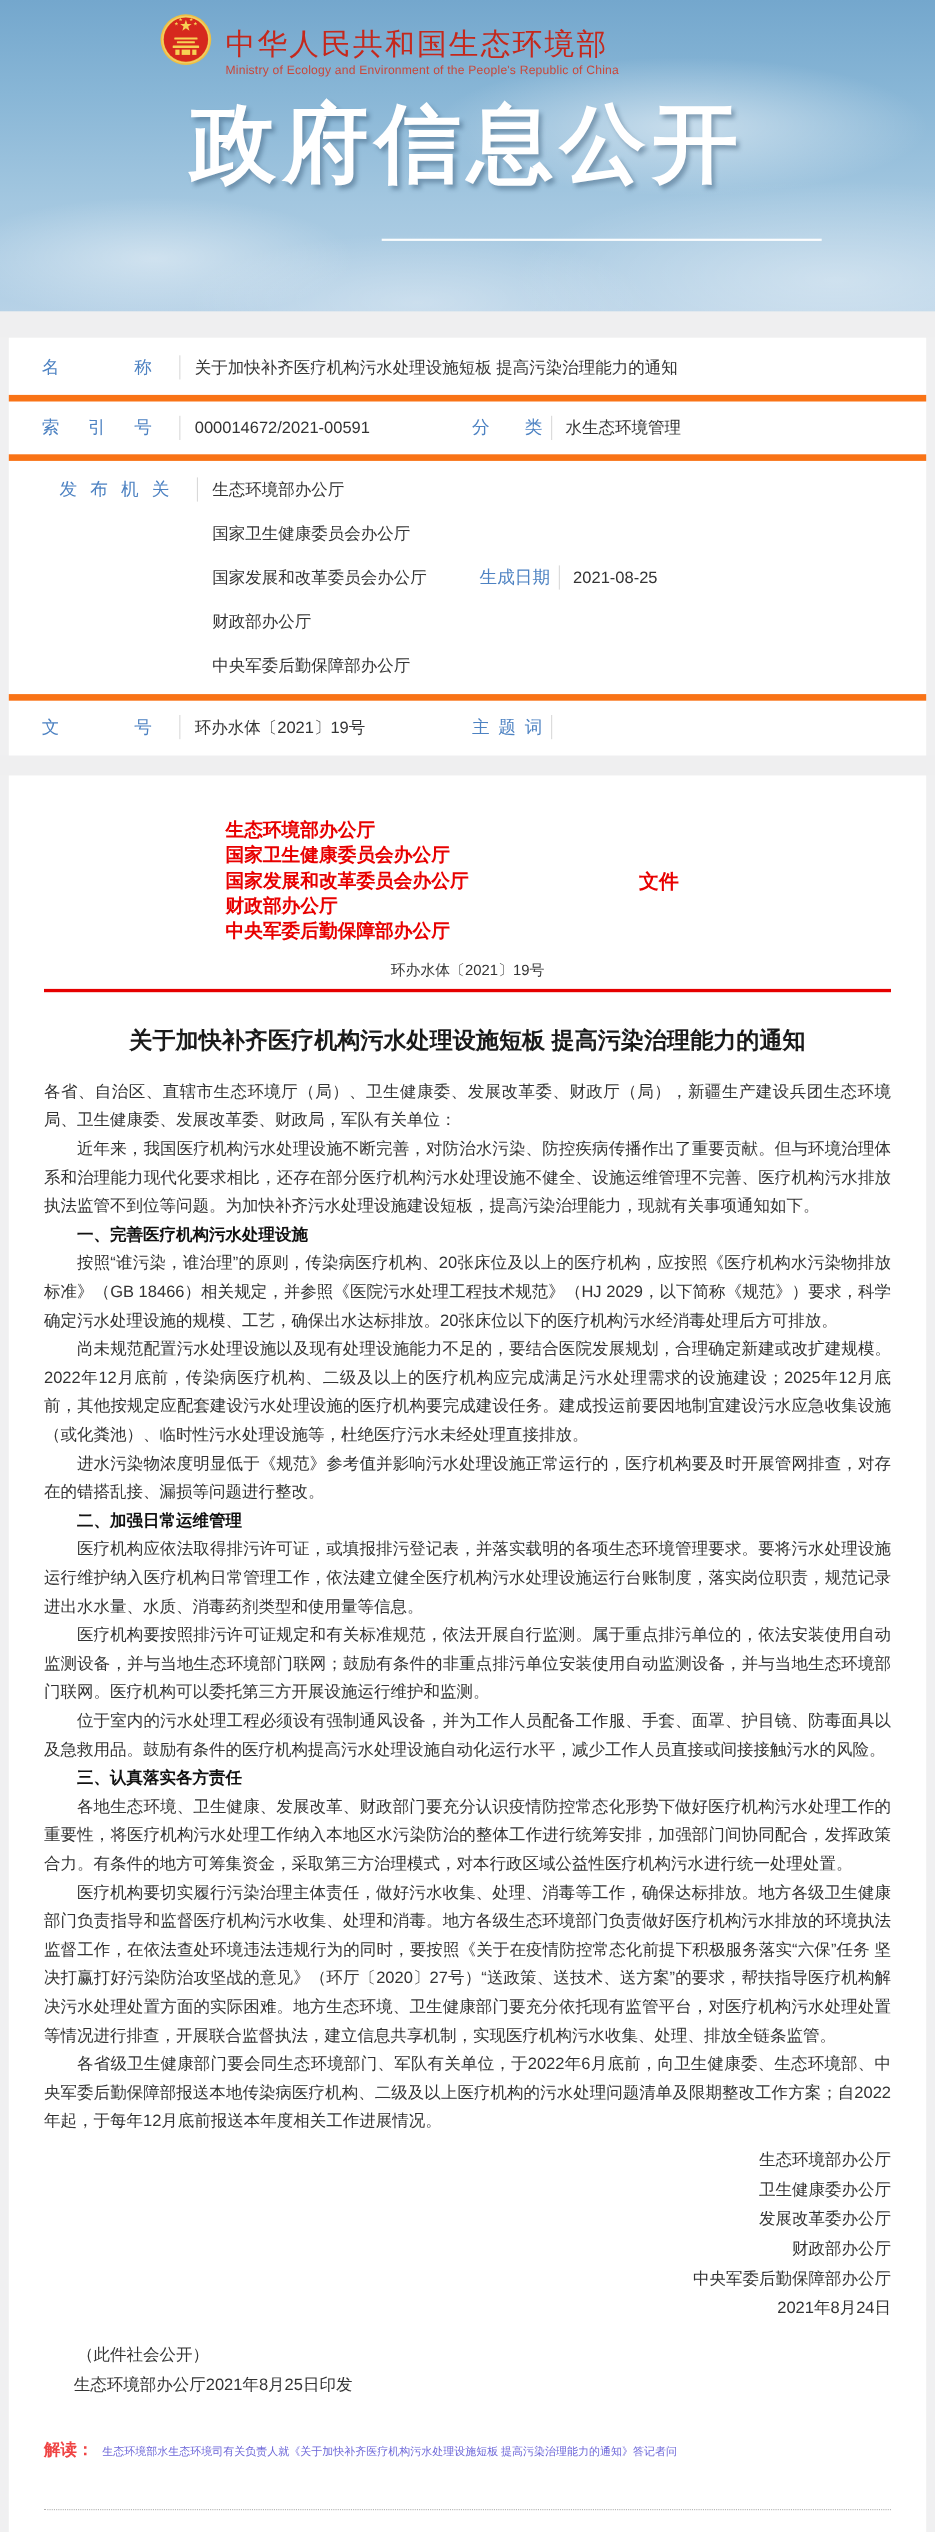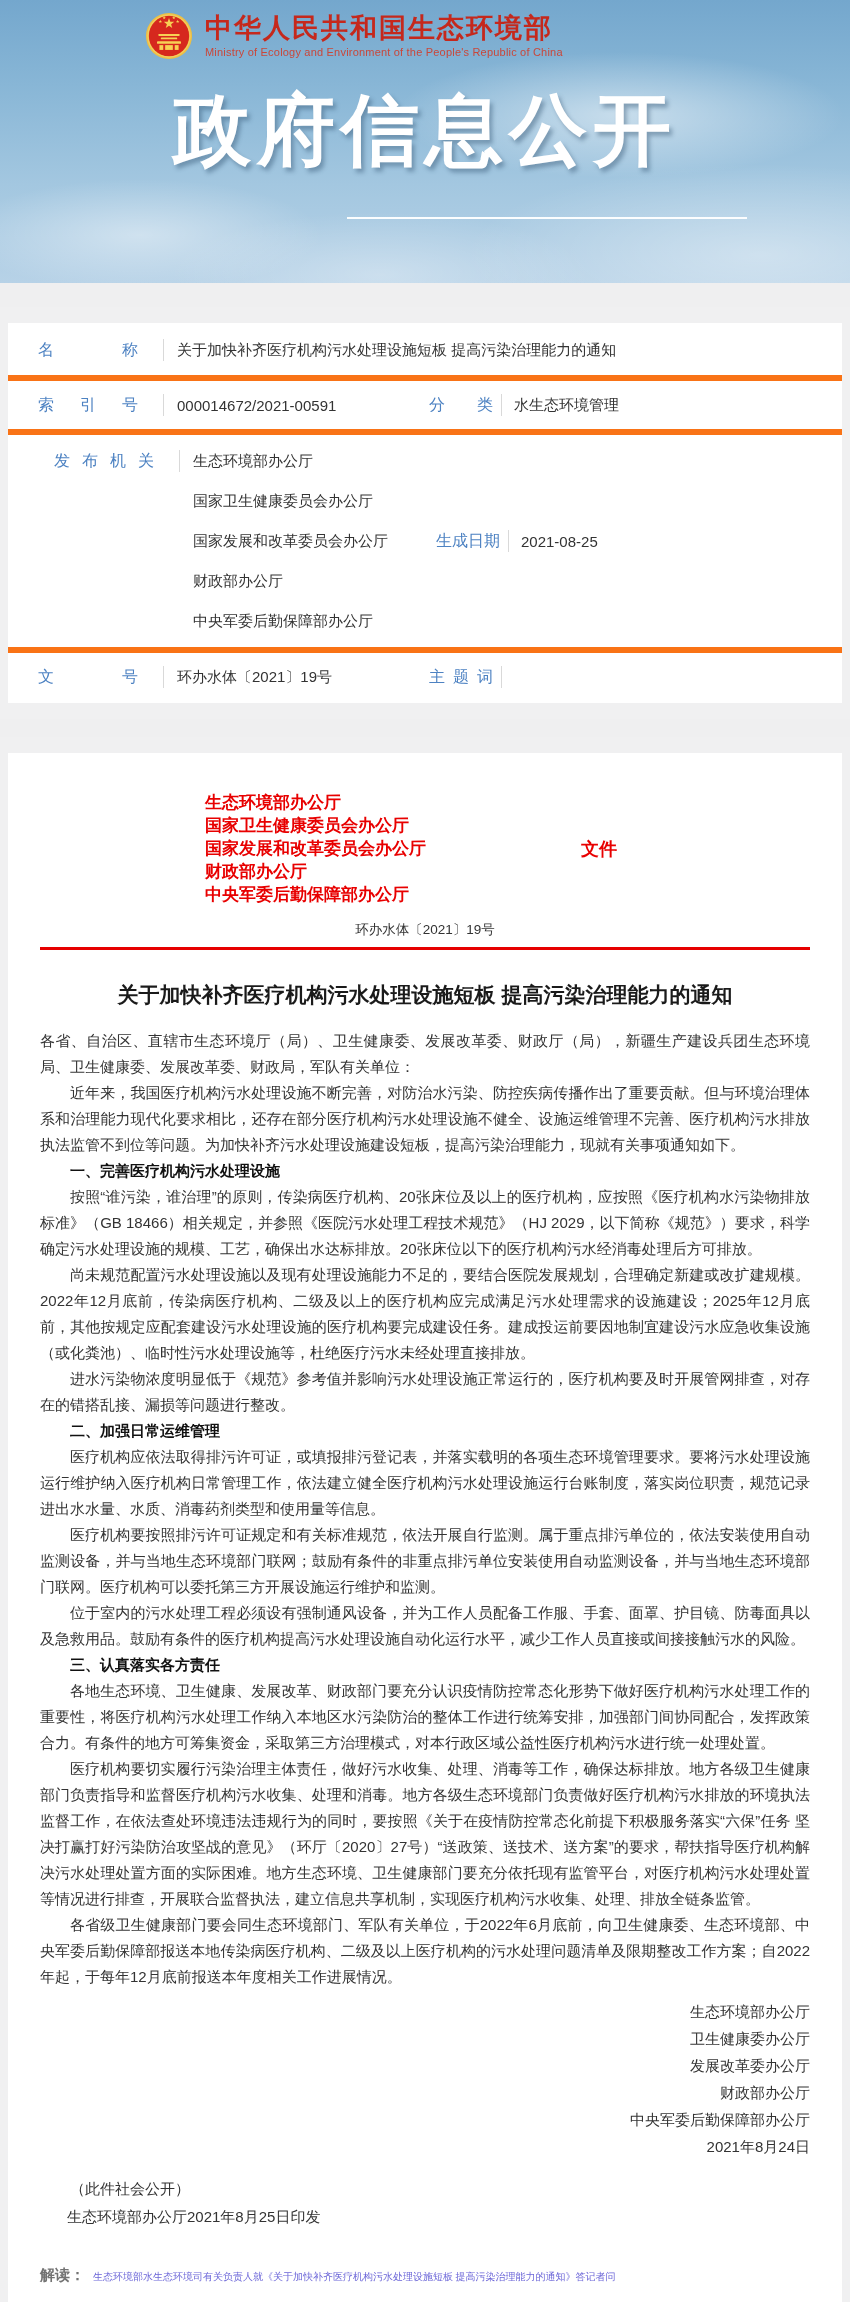--- a/index.html
+++ b/index.html
@@ -15,32 +15,32 @@
     background:
       radial-gradient(ellipse 320px 90px at 620px 115px, rgba(255,255,255,.50), rgba(255,255,255,0) 70%),
       radial-gradient(ellipse 260px 80px at 140px 235px, rgba(255,255,255,.42), rgba(255,255,255,0) 70%),
       radial-gradient(ellipse 420px 130px at 760px 255px, rgba(255,255,255,.38), rgba(255,255,255,0) 70%),
       radial-gradient(ellipse 300px 90px at 380px 275px, rgba(255,255,255,.30), rgba(255,255,255,0) 70%),
       linear-gradient(180deg,#74a7cd 0%,#88b6d6 30%,#a3c7e0 65%,#b7d2e7 100%);
   }
   .logo-row{position:absolute;top:12px;left:145px;display:flex;align-items:flex-start;cursor:pointer;}
   .emblem{width:48px;height:48px;flex-shrink:0;}
   .logo-text{margin-left:12px;}
-  .ministry-cn{font-size:27px;font-weight:bold;color:#c5281c;letter-spacing:2px;line-height:32px;white-space:nowrap;}
+  .ministry-cn{font-size:27px;font-weight:normal;color:#c5281c;letter-spacing:2px;line-height:32px;white-space:nowrap;margin-top:12px;}
   .ministry-en{font-size:11px;color:#c9473a;margin-top:2px;letter-spacing:.2px;white-space:nowrap;}
   .gov-title{
     position:absolute;top:82px;left:0;width:100%;text-align:center;
     font-size:78px;font-weight:bold;color:#fff;letter-spacing:6px;line-height:1.25;
     text-shadow:3px 4px 4px rgba(43,74,105,.40);
   }
   .banner-underline{position:absolute;top:217px;left:347px;width:400px;height:2px;background:rgba(255,255,255,.95);}
   
   .gray-strip-a{height:24px;background:#efeff0;}
   .gray-strip-b{height:18px;background:#efeff0;}
-  .card{margin:16px 8px;background:#fff;}
+  .card{margin:0 8px;background:#fff;}
   
   .meta-card{padding:2px 0;}
   .mrow{display:flex;align-items:center;min-height:48px;}
   .mrow + .mrow{border-top:6px solid #f97316;}
   .mlabel{
     width:100px;margin-left:30px;flex-shrink:0;
     color:#4d82c2;font-size:16px;
     text-align:justify;text-align-last:justify;
   }
   .vsep{width:1px;height:22px;background:#d9d9d9;margin-left:25px;margin-right:13px;flex-shrink:0;}
@@ -62,21 +62,21 @@
   .red-line{height:3px;background:#e60000;margin-top:8px;}
   .doc-title{text-align:center;font-size:21px;font-weight:bold;color:#1a1a1a;margin-top:30px;line-height:30px;}
   .doc-body{margin-top:18px;font-size:15px;line-height:26px;color:#333;text-align:justify;}
   .doc-body p{margin:0;text-indent:2em;}
   .doc-body p.salutation{text-indent:0;}
   .doc-body p.h{font-weight:bold;color:#111;}
   .sig-block{margin-top:8px;text-align:right;font-size:15px;line-height:27px;color:#333;}
   .public-note{margin-top:16px;font-size:15px;color:#333;text-indent:2em;line-height:26px;}
   .print-note{margin-top:2px;font-size:15px;color:#333;text-indent:1.8em;line-height:26px;}
   .interpret{margin-top:36px;display:flex;align-items:baseline;}
-  .interpret-label{font-size:15px;font-weight:bold;color:#737373;flex-shrink:0;}
+  .interpret-label{font-size:15px;font-weight:bold;color:#ef4444;flex-shrink:0;}
   .interpret-link{
     font-family:"Liberation Serif","DejaVu Serif",serif;
     font-size:10px;color:#6c66d8;margin-left:8px;cursor:pointer;line-height:22px;
   }
   .dotted{border-top:1px dotted #b0b0b0;margin-top:40px;}
 </style>
 </head>
 <body>
 
 <div class="banner">

